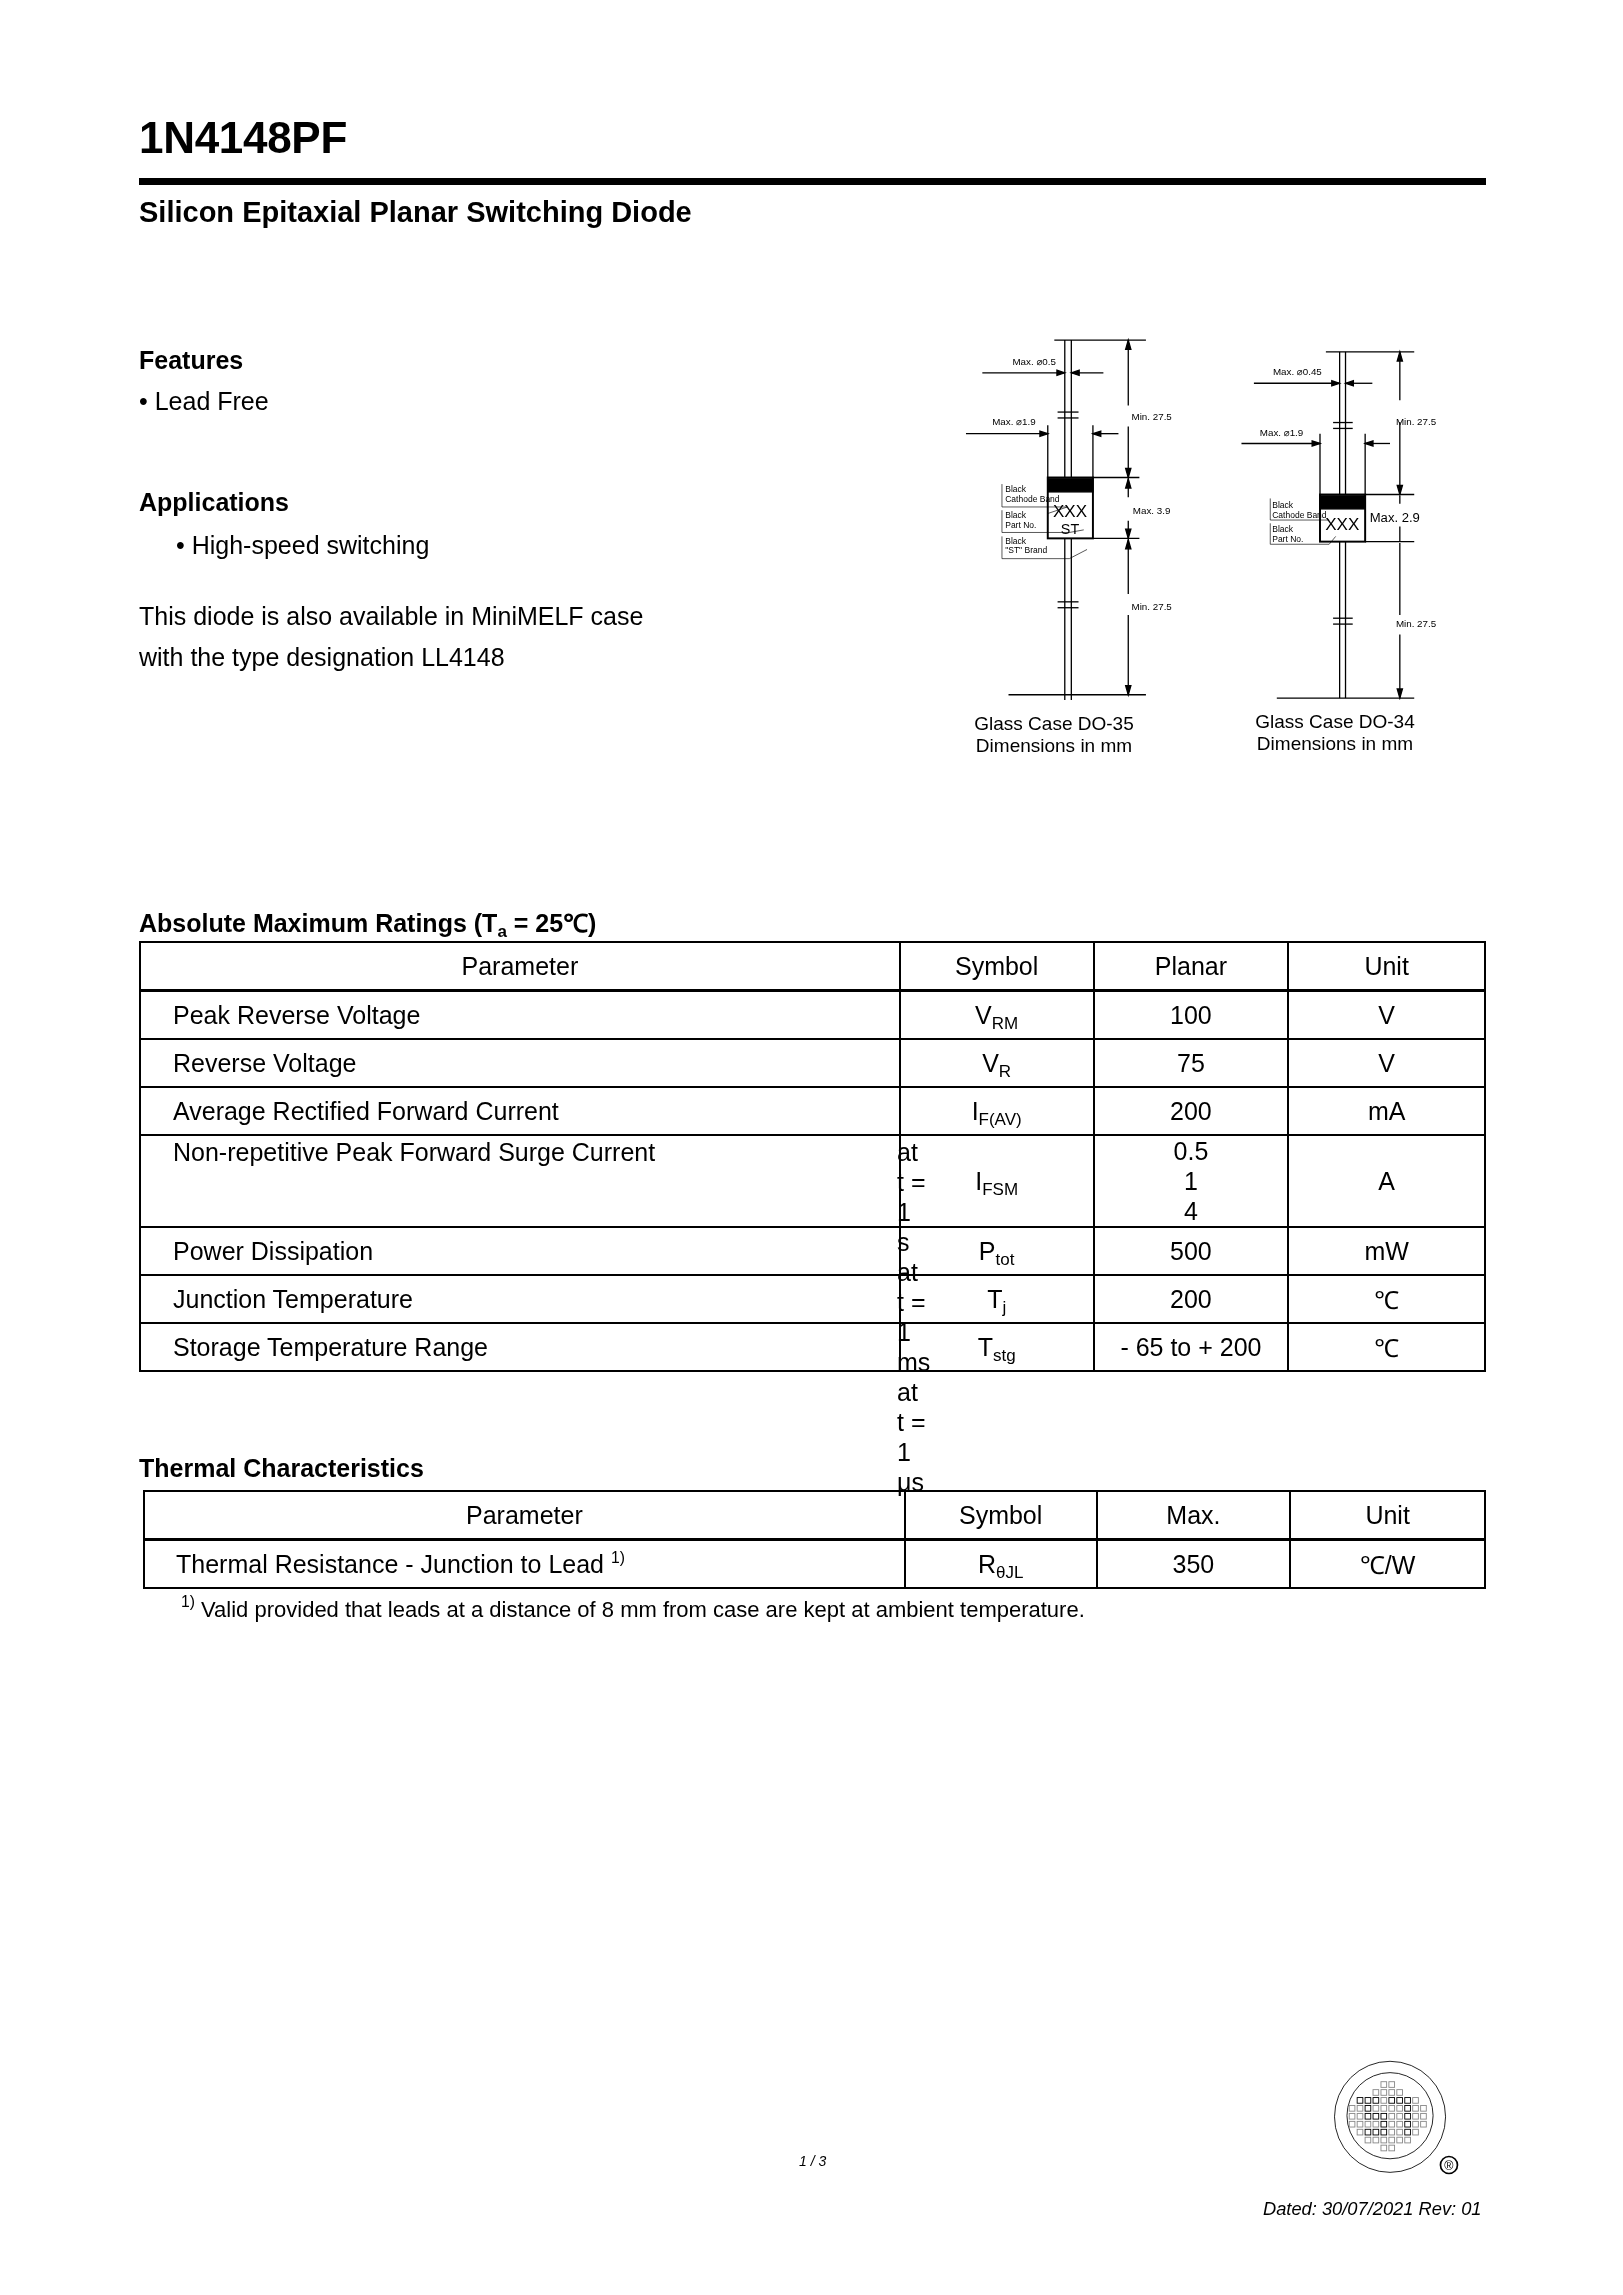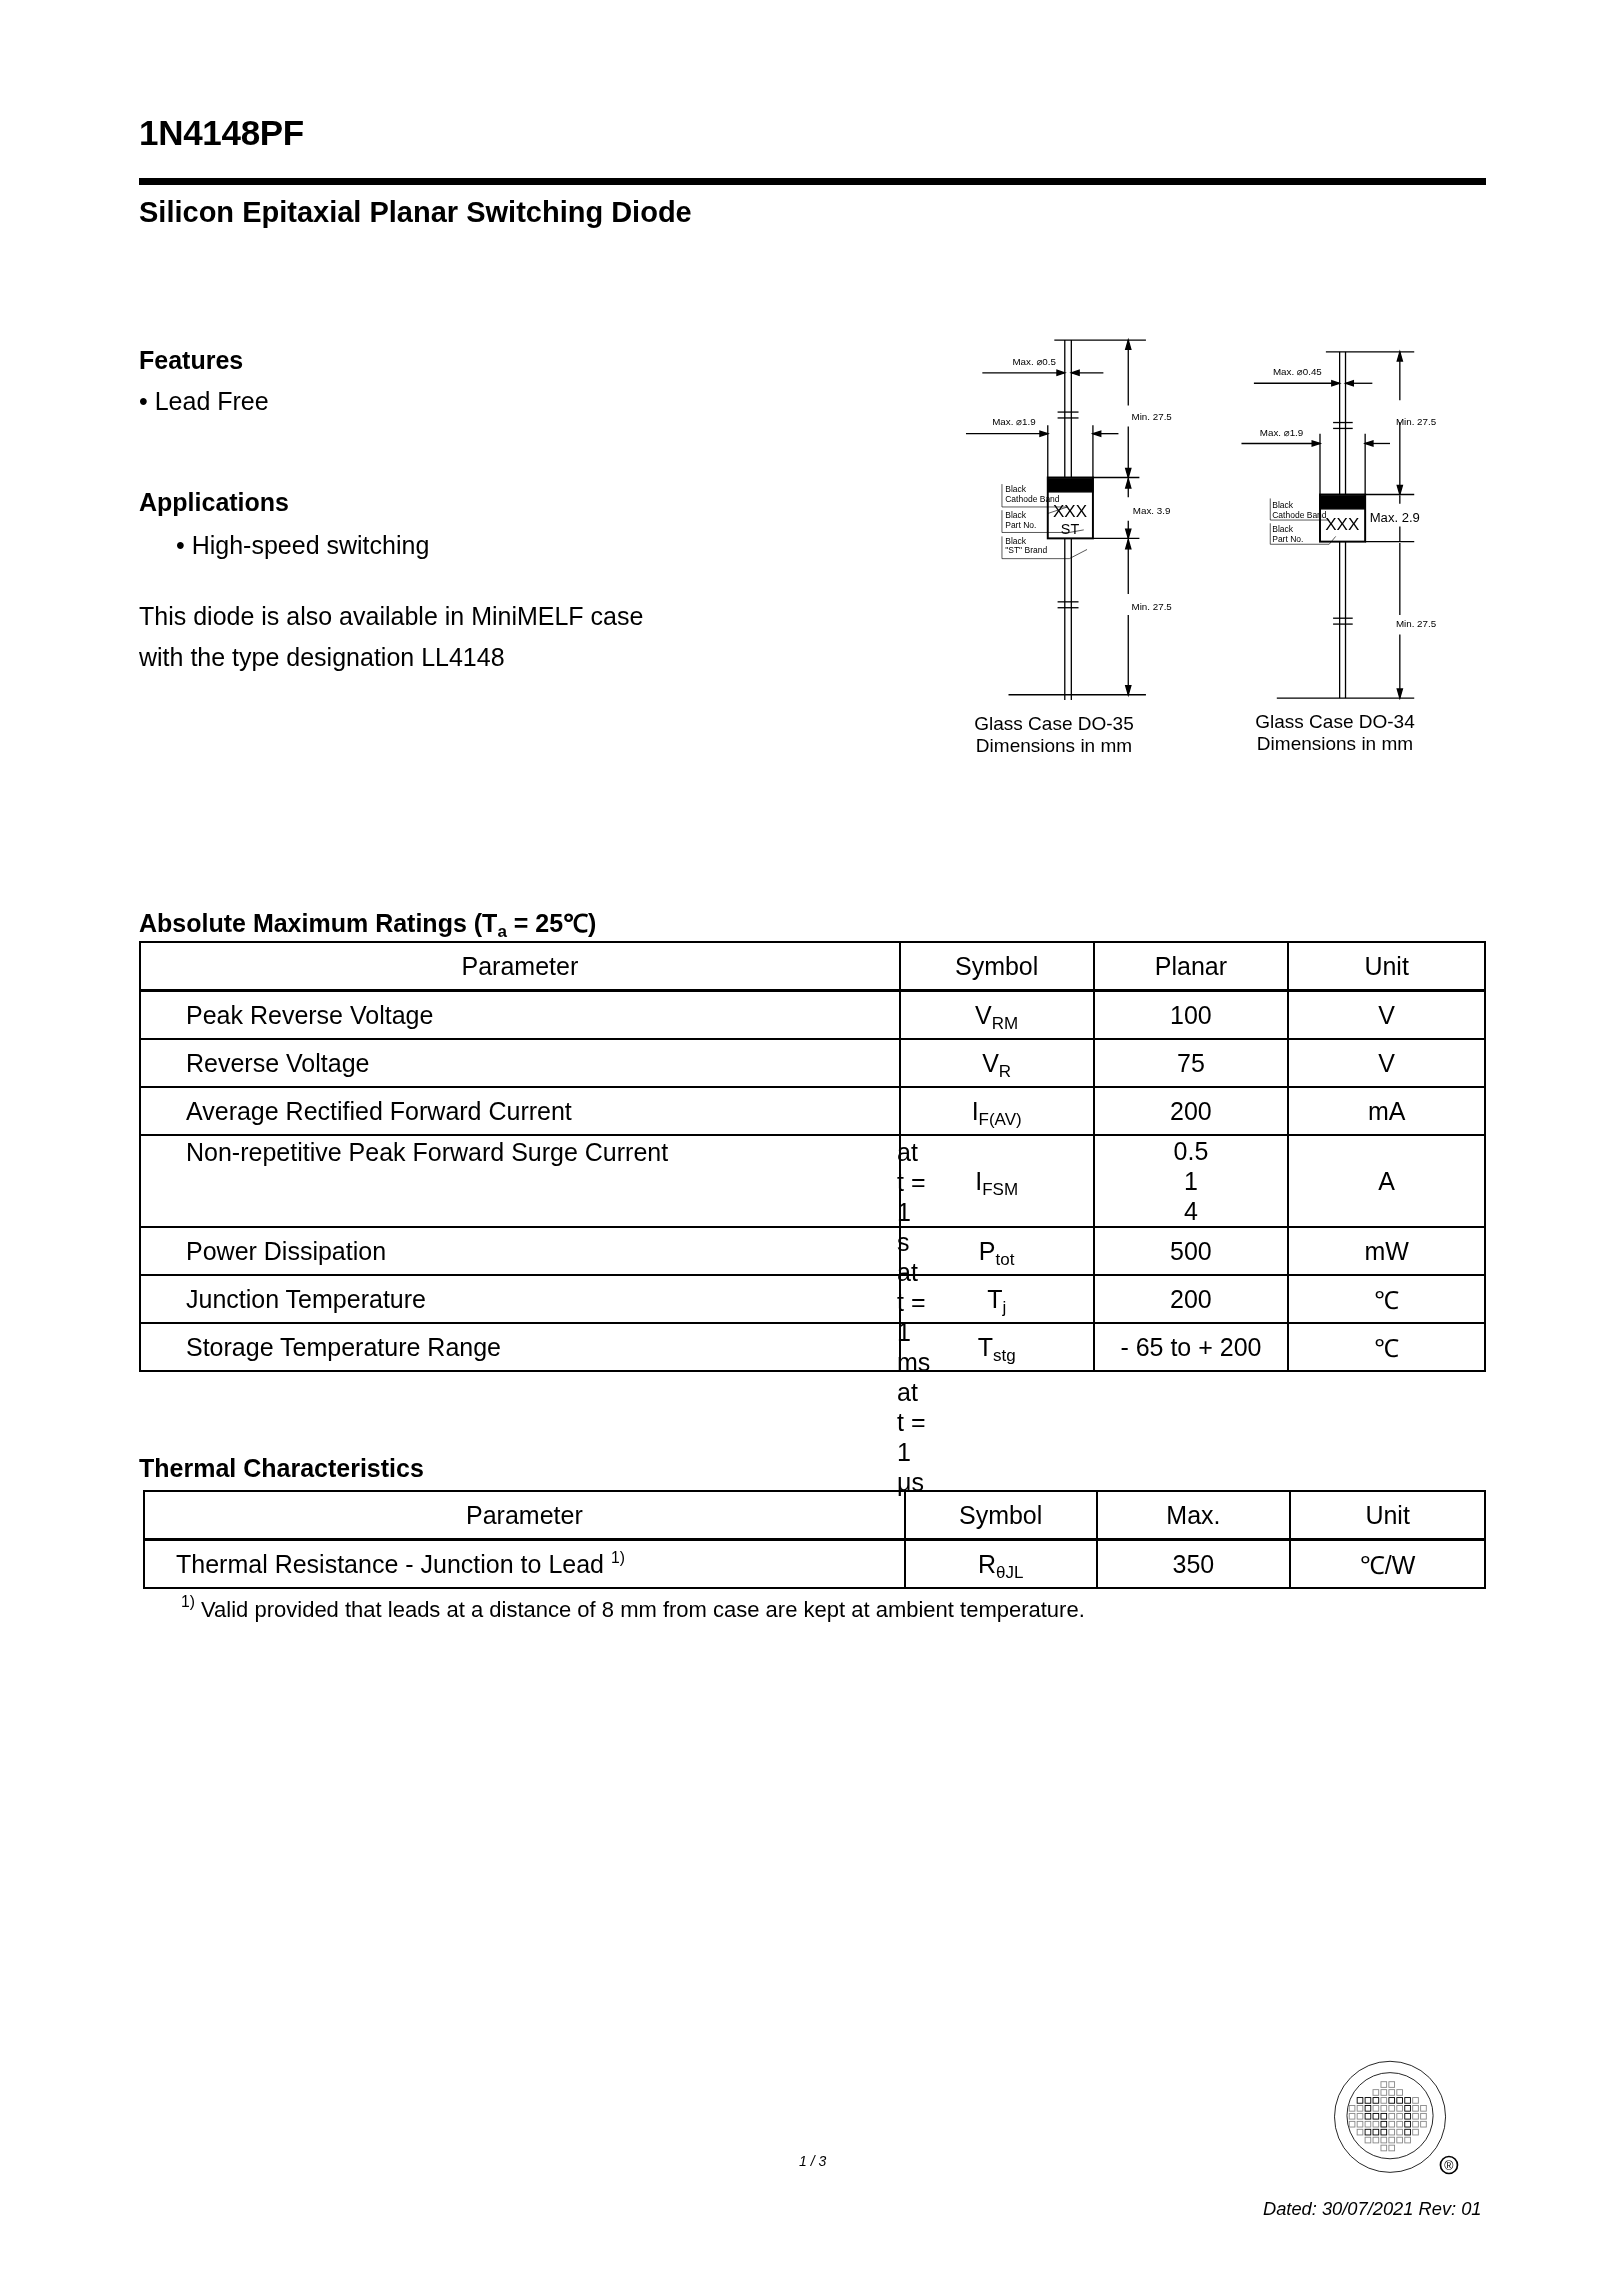--- a/index.html
+++ b/index.html
@@ -1,37 +1,37 @@
 <!DOCTYPE html>
 <html style="font-size:10.5px"><head>
 <meta charset="utf-8">
 <style>
   html, body { margin: 0; padding: 0; background: #ffffff; }
   body { width: 1623px; height: 2295px; position: relative; font-family: "Liberation Sans", sans-serif; color: #000; overflow: hidden; }
   .abs { position: absolute; }
-  .title { left: 139px; top: 113px; font-size: 35px; font-weight: bold; letter-spacing: -0.3px; }
+  .title { left: 139px; top: 113px; font-size: 44px; font-weight: bold; letter-spacing: -0.3px; }
   .rule { left: 139px; top: 178px; width: 1347px; height: 7.2px; background: #000; }
   .subtitle { left: 139px; top: 196px; font-size: 29px; font-weight: bold; }
   .h-sec { font-size: 25px; font-weight: bold; }
   .txt { font-size: 25px; line-height: 41px; }
   .features-h { left: 139px; top: 346px; }
   .features-item { left: 139px; top: 381px; }
   .apps-h { left: 139px; top: 488px; }
   .apps-item { left: 139px; top: 525px; margin-left: 37px; }
   .note { left: 139px; top: 596px; }
 
   .pkg-caption { font-size: 19px; text-align: center; line-height: 22px; }
   .cap35 { left: 936px; top: 713px; width: 236px; }
   .cap34 { left: 1217px; top: 711px; width: 236px; }
 
   .tbl-h { left: 139px; top: 905px; font-size: 25px; font-weight: bold; }
   table.grid { position: absolute; border-collapse: collapse; font-size: 25px; }
   table.grid td { border: 2.6px solid #000; padding: 0; height: 46px; vertical-align: middle; }
   table.grid td.c { text-align: center; }
-  table.grid td.p { padding-left: 45px; }
+  table.grid td.p { padding-left: 32px; }
   table.grid tr.hdr td { border-bottom-width: 3.3px; margin-left: 48px; }
   .amr { left: 139px; top: 941px; width: 1347px; }
   .cond { display: inline-block; position: absolute; left: 756px; line-height: 30px; }
   .multi { line-height: 30px; }
   sub { font-size: 17px; vertical-align: -5.2px; line-height: 0; }
   sup { font-size: 15.7px; vertical-align: 10.5px; line-height: 0; }
   .thermal-h { left: 139px; top: 1454px; font-size: 25px; font-weight: bold; }
   .thermal { left: 143px; top: 1490px; width: 1343px; }
   .footnote { left: 181px; top: 1597px; font-size: 22px; }
 

